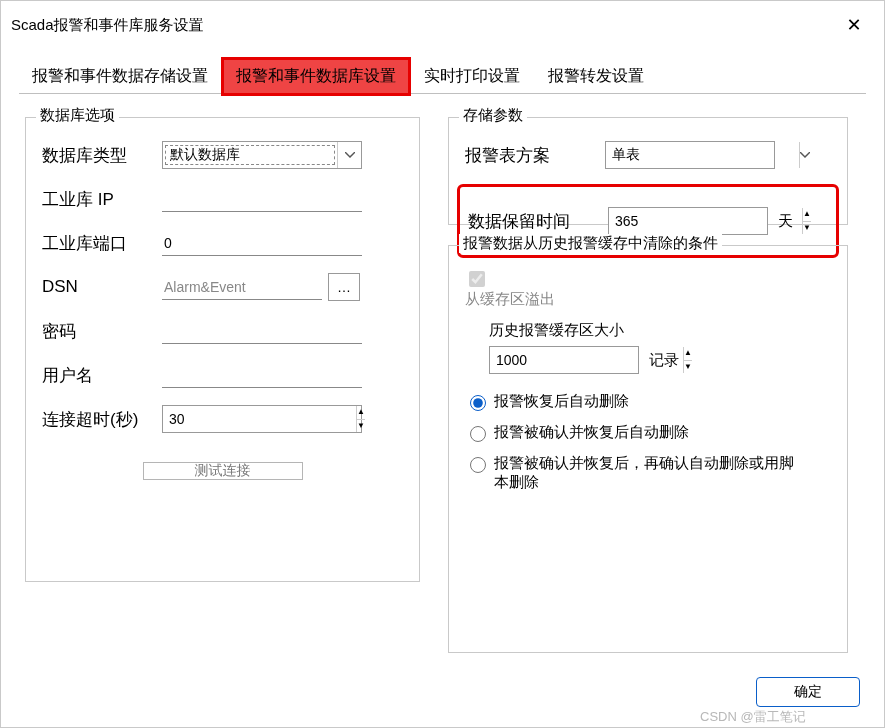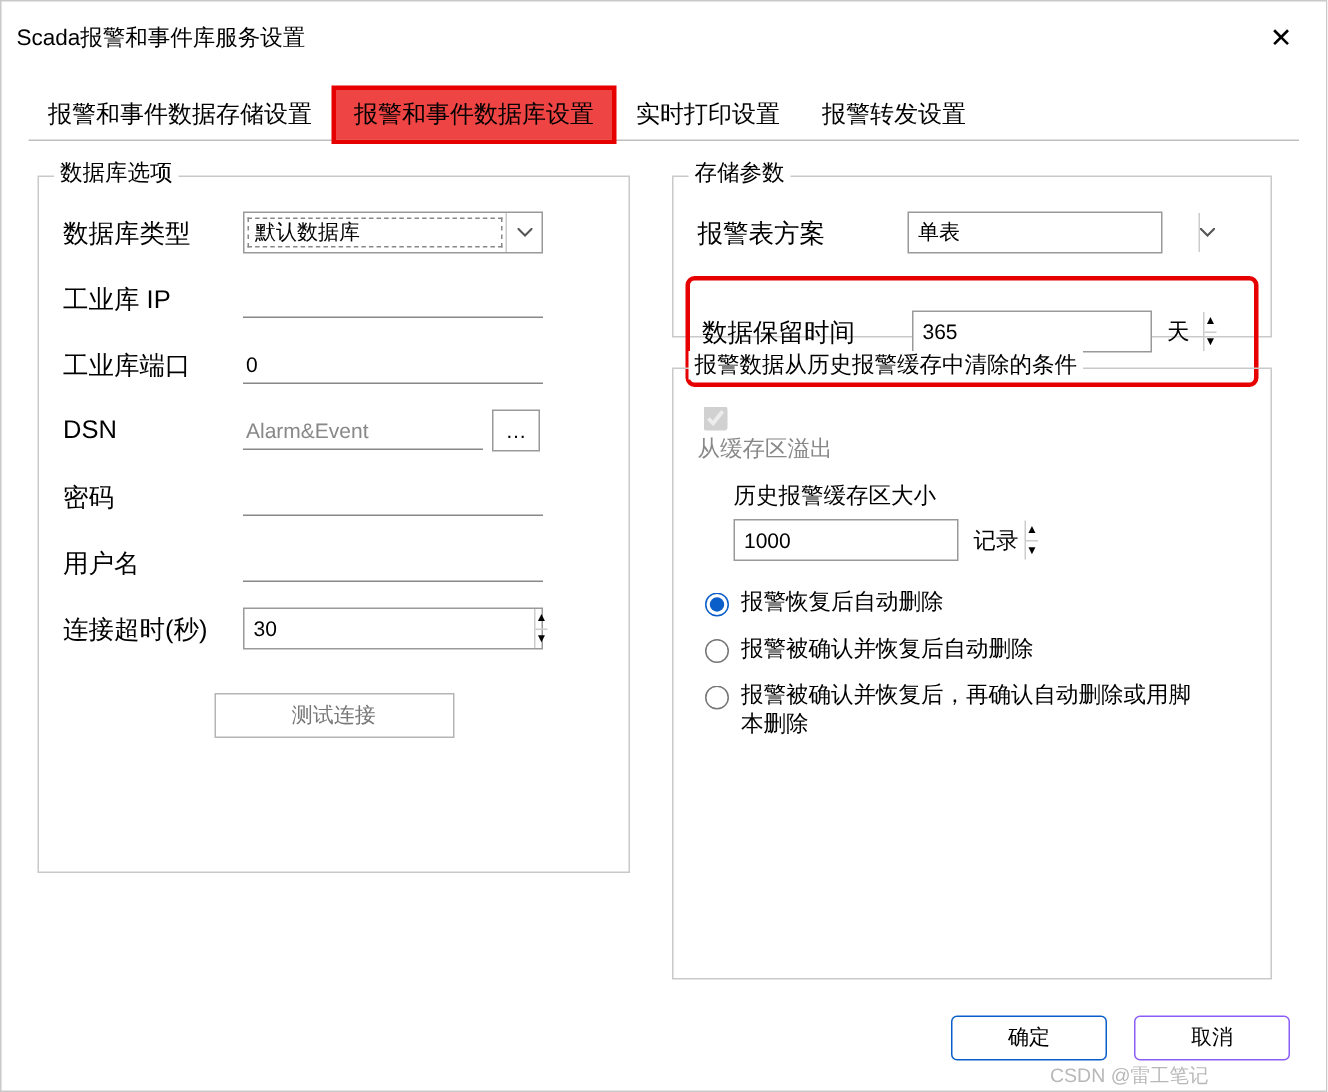--- a/index.html
+++ b/index.html
@@ -175,21 +175,21 @@
     border: 1px solid #999;
     margin-left: 6px;
     display: flex;
     align-items: center;
     justify-content: center;
     cursor: pointer;
     background: #fff;
   }
   .test-btn {
     width: 160px;
-    height: 30px;
+    height: 18px;
     border: 1px solid #b5b5b5;
     background: #fff;
     color: #777;
     display: flex;
     align-items: center;
     justify-content: center;
     margin: 28px auto 0 auto;
   }
   .highlight-row {
     border: 3px solid #e60000;
@@ -390,17 +390,16 @@
         <div class="radio-row">
           <input type="radio" name="purge" style="">
           <span style="max-width:310px">报警被确认并恢复后，再确认自动删除或用脚本删除</span>
         </div>
       </div>
     </div>
   </div>
 
   <div class="dialog-buttons">
     <div class="dlg-btn primary">确定</div>
-    <div class="dlg-btn">取消</div>
   </div>
 
 </div>
 <div class="wm-outer">CSDN @雷工笔记</div>
 
 </body></html>

